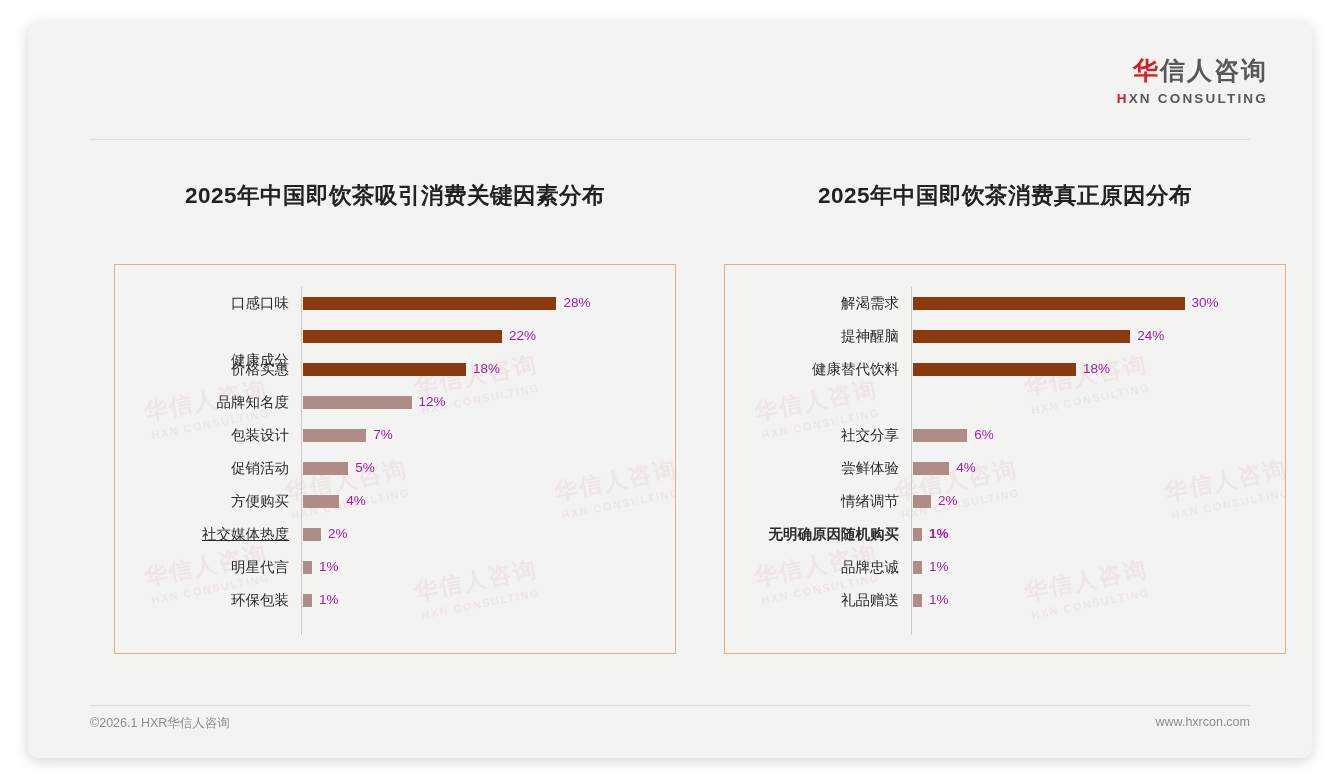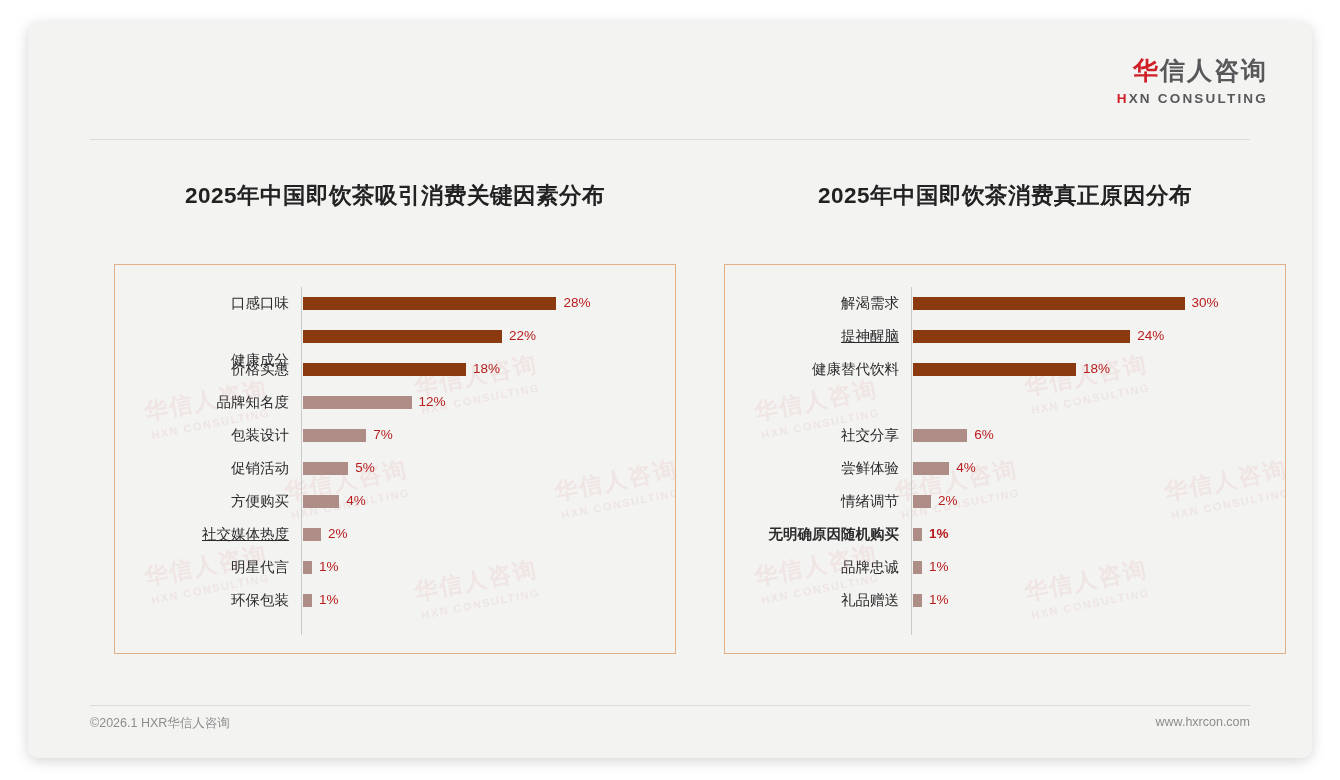--- a/index.html
+++ b/index.html
@@ -75,21 +75,21 @@
     position: absolute; top: 22px; bottom: 18px;
     width: 1px; background: #c9c9c9;
   }
   .row { position: absolute; height: 33px; left: 0; right: 0; display: flex; align-items: center; }
   .row-label {
     position: absolute; text-align: right;
     font-size: 14.5px; color: #2b2b2b; white-space: nowrap;
   }
   .bar { position: absolute; height: 13px; top: 10px; }
   .bar-value {
-    position: absolute; font-size: 13.5px; color: #b91c1c; white-space: nowrap; top: 8px;
+    position: absolute; font-size: 13.5px; color: #a21caf; white-space: nowrap; top: 8px;
   }
 
   
   .source-note {
     position: absolute; left: 90px; top: 655px;
     font-size: 12.5px; color: #555555; white-space: nowrap;
   }
   .footer-rule {
     position: absolute; left: 62px; top: 683px;
     width: 1160px; height: 1px; background: #dadada;
@@ -233,21 +233,21 @@
             </div>
           </div>
         <div class="rows" id="rows-1">
           <div class="axis" style="left: 186px;"></div>
         <div class="row" style="top: 22px;">
               <div class="row-label" style="left: 0px; width: 174px;">解渴需求</div>
               <div class="bar" style="left: 188px; width: 271.5px; background: rgb(139, 58, 16);"></div>
               <div class="bar-value" style="left: 466.5px;">30%</div>
             </div>
             <div class="row" style="top: 55px;">
-              <div class="row-label" style="left: 0px; width: 174px; text-decoration: underline;">提神醒脑</div>
+              <div class="row-label" style="left: 0px; width: 174px;">提神醒脑</div>
               <div class="bar" style="left: 188px; width: 217.2px; background: rgb(139, 58, 16);"></div>
               <div class="bar-value" style="left: 412.2px;">24%</div>
             </div>
             <div class="row" style="top: 88px;">
               <div class="row-label" style="left: 0px; width: 174px;">健康替代饮料</div>
               <div class="bar" style="left: 188px; width: 162.9px; background: rgb(139, 58, 16);"></div>
               <div class="bar-value" style="left: 357.9px;">18%</div>
             </div>
             <div class="row" style="top: 154px;">
               <div class="row-label" style="left: 0px; width: 174px;">社交分享</div>

